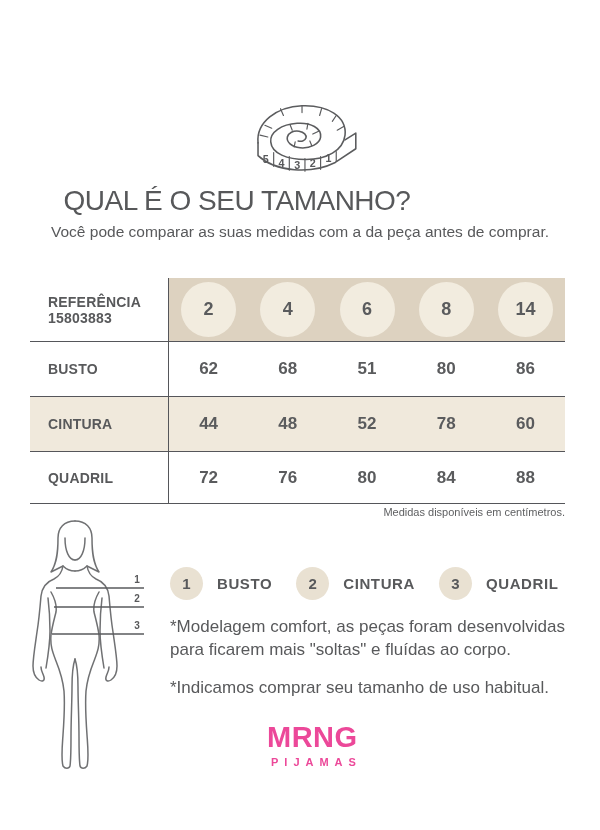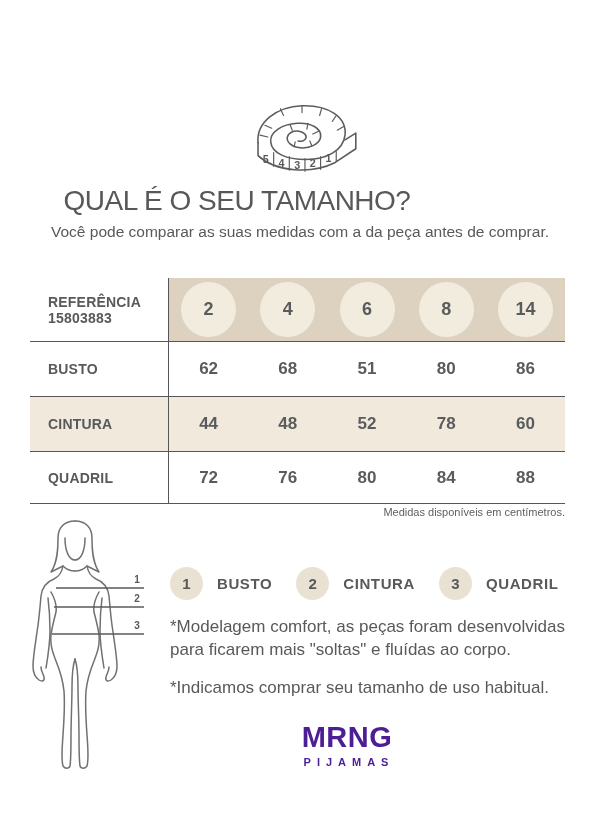--- a/index.html
+++ b/index.html
@@ -41,21 +41,21 @@
   .legend-circle{width:33px;height:33px;border-radius:50%;background:#e9e1d2;
                  display:flex;align-items:center;justify-content:center;
                  font-size:15px;font-weight:bold;color:#58595b;margin-right:14px;}
   .legend-label{font-size:15px;font-weight:bold;letter-spacing:0.6px;color:#58595b;}
 
   .notes{position:absolute;left:170px;top:616px;width:400px;font-size:17px;
          line-height:1.35;color:#58595b;}
   .note{margin:0 0 15px 0;}
 
   
-  .logo{position:absolute;left:267px;top:721px;width:160px;text-align:center;color:#4c1d95;}
+  .logo{position:absolute;left:267px;top:721px;width:160px;text-align:left;color:#ec4899;}
   .logo-main{font-size:29px;font-weight:bold;letter-spacing:0.5px;}
   .logo-sub{font-size:11px;font-weight:bold;letter-spacing:6px;text-indent:4px;margin-top:2px;}
 </style>
 </head>
 <body>
 
 <div class="page">
 
   <svg class="tape" viewBox="0 0 122 90">
     <g stroke="#5b5c5e" stroke-width="1.6" fill="none" stroke-linecap="round" stroke-linejoin="round">

